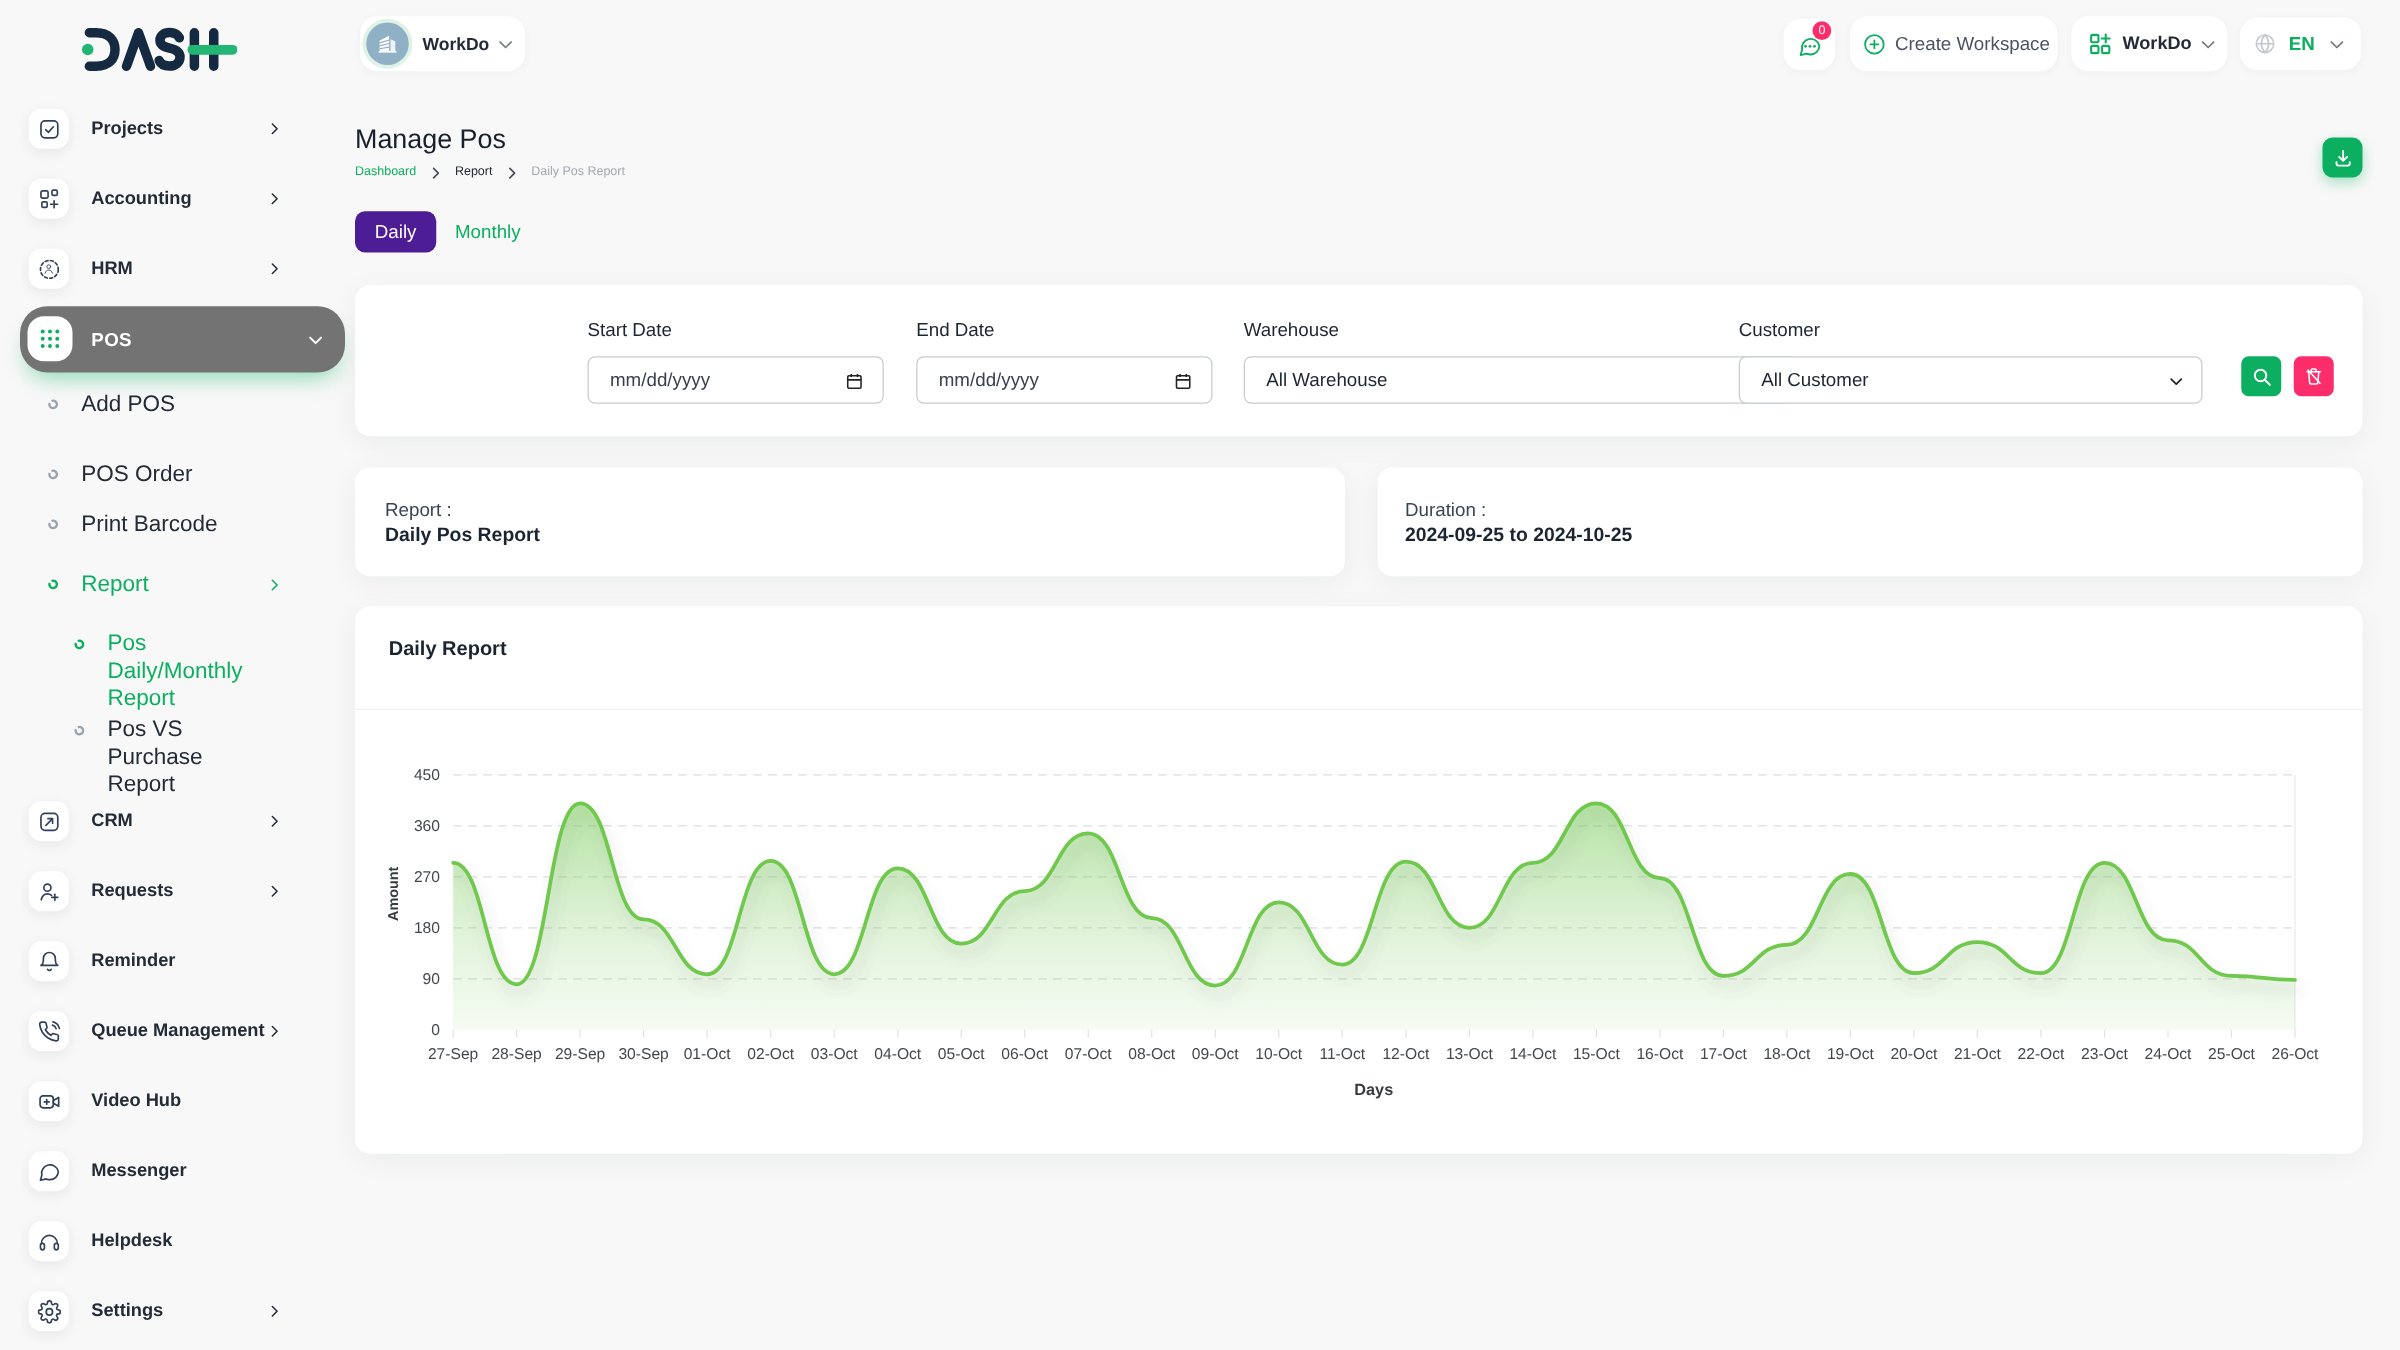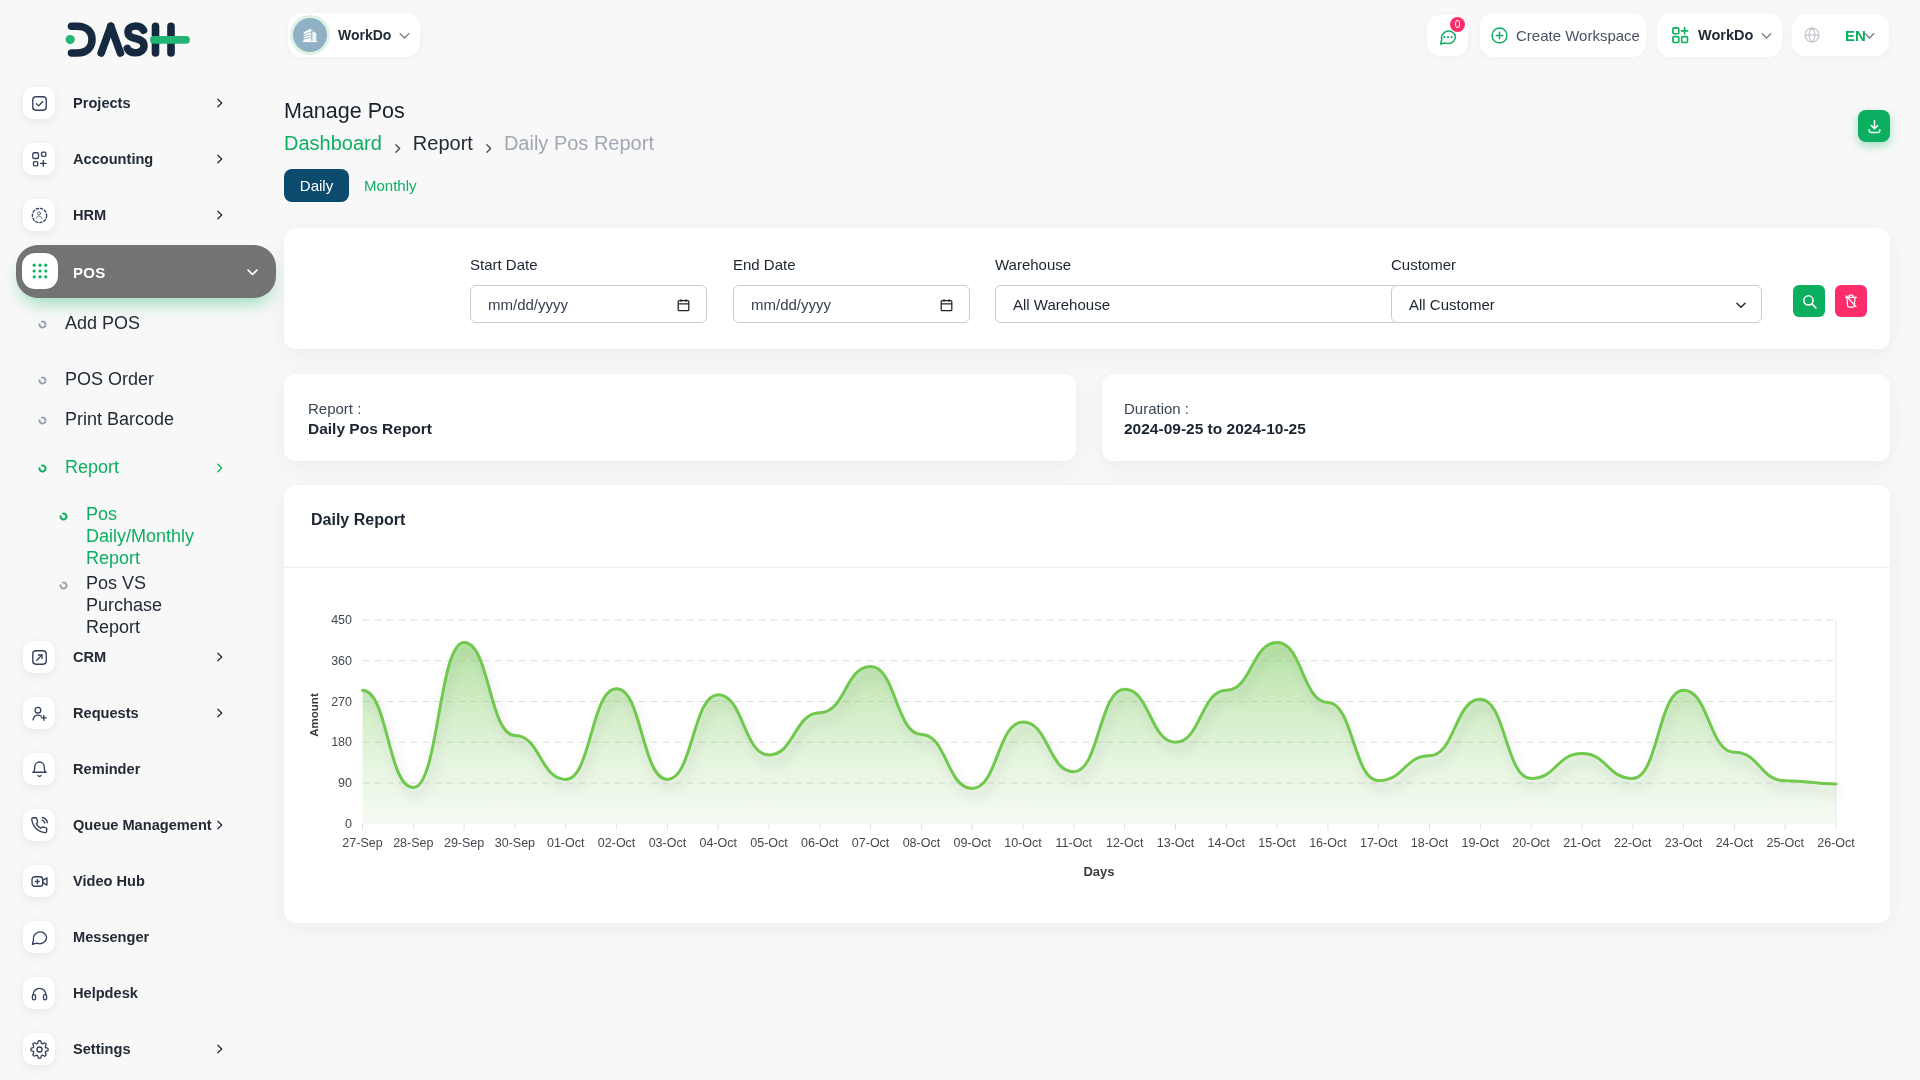--- a/index.html
+++ b/index.html
@@ -307,30 +307,30 @@
     </span>
 </div>
 <div class="pill" style="left:1792px;top:14px;width:97px;height:42px">
   <span style="margin-left:11px;display:flex">
       <svg width="18" height="18" viewBox="0 0 24 24" fill="none" stroke="#c3c8cf" stroke-width="1.7">
         <circle cx="12" cy="12" r="9.3"></circle>
         <line x1="2.7" y1="12" x2="21.3" y2="12"></line>
         <path d="M12 2.7a14.6 14.6 0 0 1 4 9.3 14.6 14.6 0 0 1-4 9.3 14.6 14.6 0 0 1-4-9.3 14.6 14.6 0 0 1 4-9.3z"></path>
       </svg>
     </span>
-  <span style="margin-left:24px;font-size:15px;font-weight:700;color:#0caf60">EN</span>
+  <span style="margin-left:10px;font-size:15px;font-weight:700;color:#0caf60">EN</span>
   <span style="position:absolute;right:12px;display:flex">
       <svg width="15" height="15" viewBox="0 0 24 24" fill="none" stroke="#737b87" stroke-width="2.2" stroke-linecap="round" stroke-linejoin="round">
         <polyline points="5 9 12 16 19 9"></polyline>
       </svg>
     </span>
 </div>
 
 <div class="abs" style="left:284px;top:99px;font-size:21.5px;font-weight:400;color:#17202b">Manage Pos</div>
-<div class="abs" style="left:284px;top:132px;display:flex;align-items:flex-end;font-size:20px">
+<div class="abs" style="left:284px;top:132px;display:flex;align-items:flex-start;font-size:10px">
   <span style="color:#0caf60">Dashboard</span>
   <span style="margin:0 9px;display:flex">
       <svg width="13" height="13" viewBox="0 0 24 24" fill="none" stroke="#444c57" stroke-width="2.4" stroke-linecap="round" stroke-linejoin="round">
         <polyline points="9 5 16 12 9 19"></polyline>
       </svg>
     </span>
   <span style="color:#222b36">Report</span>
   <span style="margin:0 9px;display:flex">
       <svg width="13" height="13" viewBox="0 0 24 24" fill="none" stroke="#444c57" stroke-width="2.4" stroke-linecap="round" stroke-linejoin="round">
         <polyline points="9 5 16 12 9 19"></polyline>
@@ -339,21 +339,21 @@
   <span style="color:#a2a8b2">Daily Pos Report</span>
 </div>
 <div class="btn" style="left:1858px;top:110px;width:32px;height:32px;background:#0caf60;border-radius:8px;box-shadow:0 4px 10px rgba(12,175,96,.35)">
     <svg width="17" height="17" viewBox="0 0 24 24" fill="none" stroke="#ffffff" stroke-width="2.1" stroke-linecap="round" stroke-linejoin="round">
       <path d="M12 4v10"></path>
       <polyline points="7.5 10.5 12 15 16.5 10.5"></polyline>
       <path d="M4.5 16.5v1.6a2.4 2.4 0 0 0 2.4 2.4h10.2a2.4 2.4 0 0 0 2.4-2.4v-1.6"></path>
     </svg>
   </div>
 
-<div class="btn" style="left:284px;top:169px;width:65px;height:33px;background:#0c4a6e;border-radius:8px;color:#fff;font-size:15px">Daily</div>
+<div class="btn" style="left:284px;top:169px;width:65px;height:33px;background:#4c1d95;border-radius:8px;color:#fff;font-size:15px">Daily</div>
 <div class="abs" style="left:364px;top:177px;font-size:15px;color:#0caf60">Monthly</div>
 
 <div class="card" style="left:284px;top:228px;width:1606px;height:121px"></div>
 <div class="flabel" style="left:470px;top:256px">Start Date</div>
 <div class="flabel" style="left:733px;top:256px">End Date</div>
 <div class="flabel" style="left:995px;top:256px">Warehouse</div>
 <div class="flabel" style="left:1391px;top:256px">Customer</div>
 <div class="finput" style="left:470px;top:285px;width:237px;color:#394150">mm/dd/yyyy<span style="position:absolute;right:15px;top:11px"><svg width="15" height="16" viewBox="0 0 24 24" fill="none" stroke="#222" stroke-width="2">
         <rect x="3.5" y="5" width="17" height="16" rx="1.5"></rect>
         <line x1="3.5" y1="10.2" x2="20.5" y2="10.2"></line>

